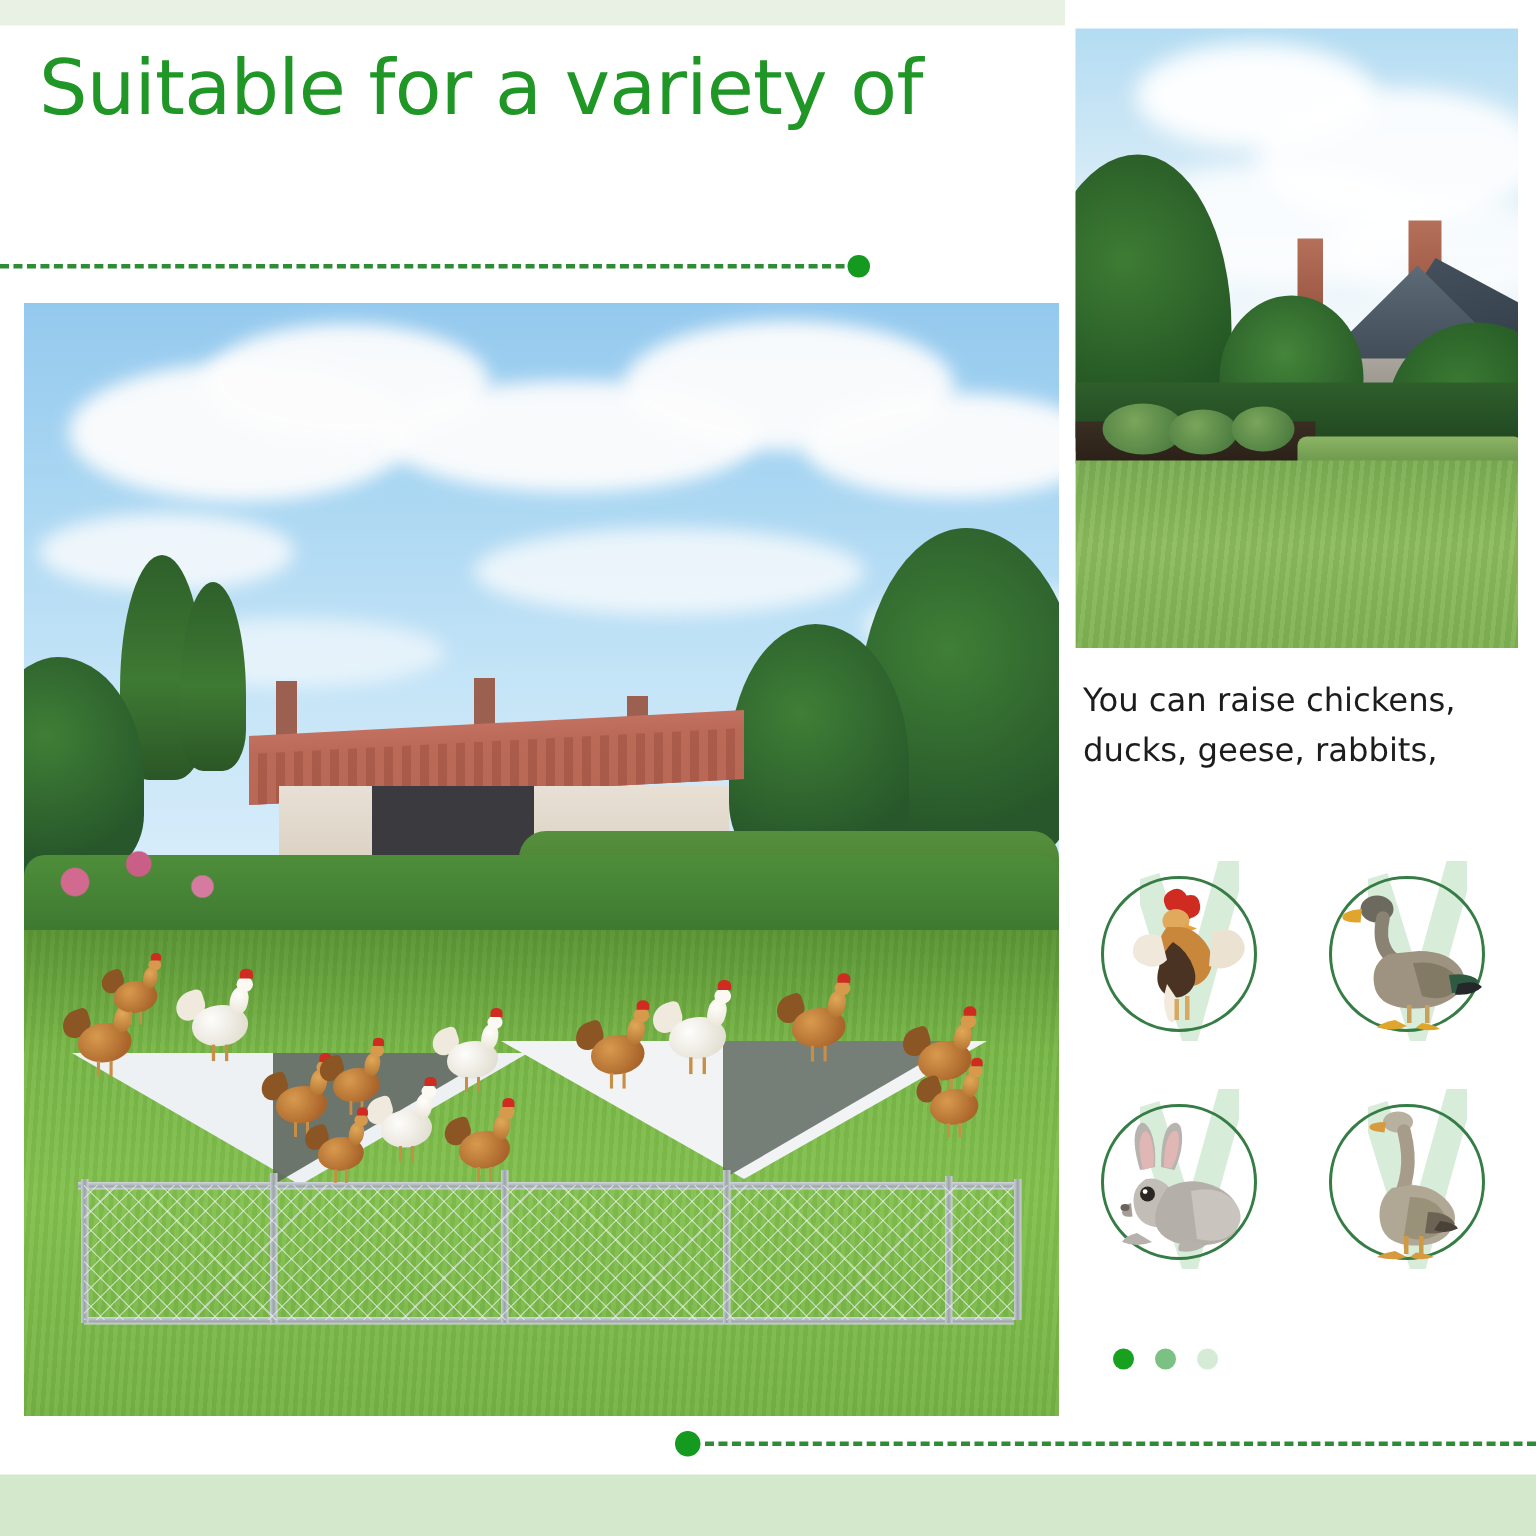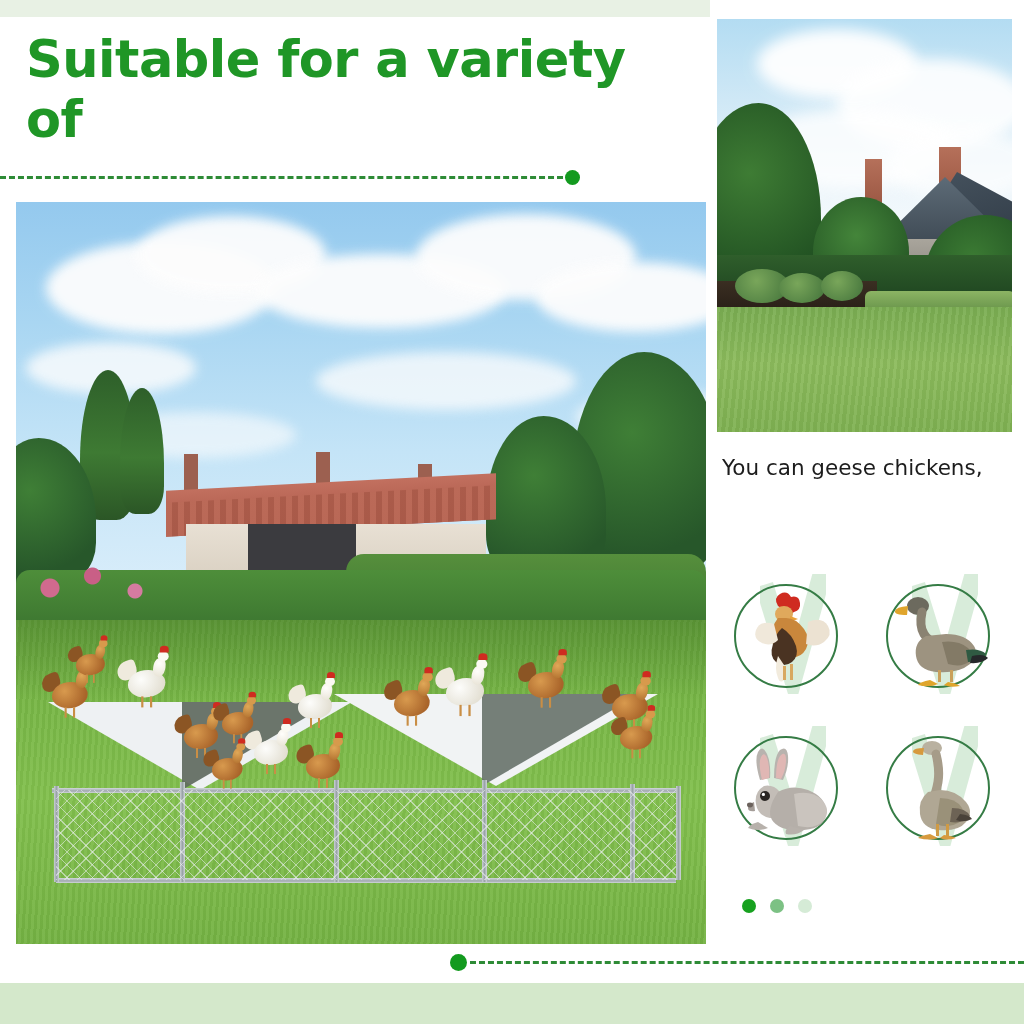--- a/index.html
+++ b/index.html
@@ -19,21 +19,21 @@
   .band-bottom{
     position:absolute;left:0;top:983px;width:1024px;height:41px;
     background:#d4e8cb;
   }
 
   
   .headline{
     position:absolute;left:26px;top:30px;width:660px;
     color:#1f9626;
     font-size:51px;line-height:1.18;
-    font-weight:700;letter-spacing:-0.5px;
+    font-weight:400;letter-spacing:-0.5px;
     font-family:"DejaVu Sans","Liberation Sans",sans-serif;
   }
   .headline .l2{display:block;}
 
   
   .dash-top{
     position:absolute;left:0;top:176px;width:572px;height:0;
     border-top:3px dashed #2e8b36;
   }
   .dot-top{
@@ -515,21 +515,22 @@
     <div class="s-hedge-back"></div>
     <div class="s-hedge-dark"></div>
     <div class="s-bush sb1"></div>
     <div class="s-bush sb2"></div>
     <div class="s-bush sb3"></div>
     <div class="s-hedge-trim"></div>
     <div class="s-lawn"></div>
   </div>
 
   <div class="side-copy">
-    <div>You can geese chickens,</div>
+    <div>You can raise chickens,</div>
+    <div>ducks, geese, rabbits,</div>
   </div>
 
   <div class="badges">
 
     <div class="badge bd-1">
       <svg class="check" viewBox="0 0 60 110">
         <path d="M6 18 L30 96 L56 2" fill="none" stroke="#b9ddbd" stroke-width="17" stroke-linecap="square"></path>
       </svg>
       <div class="ring"></div>
       <svg class="animal" viewBox="0 0 104 104">

